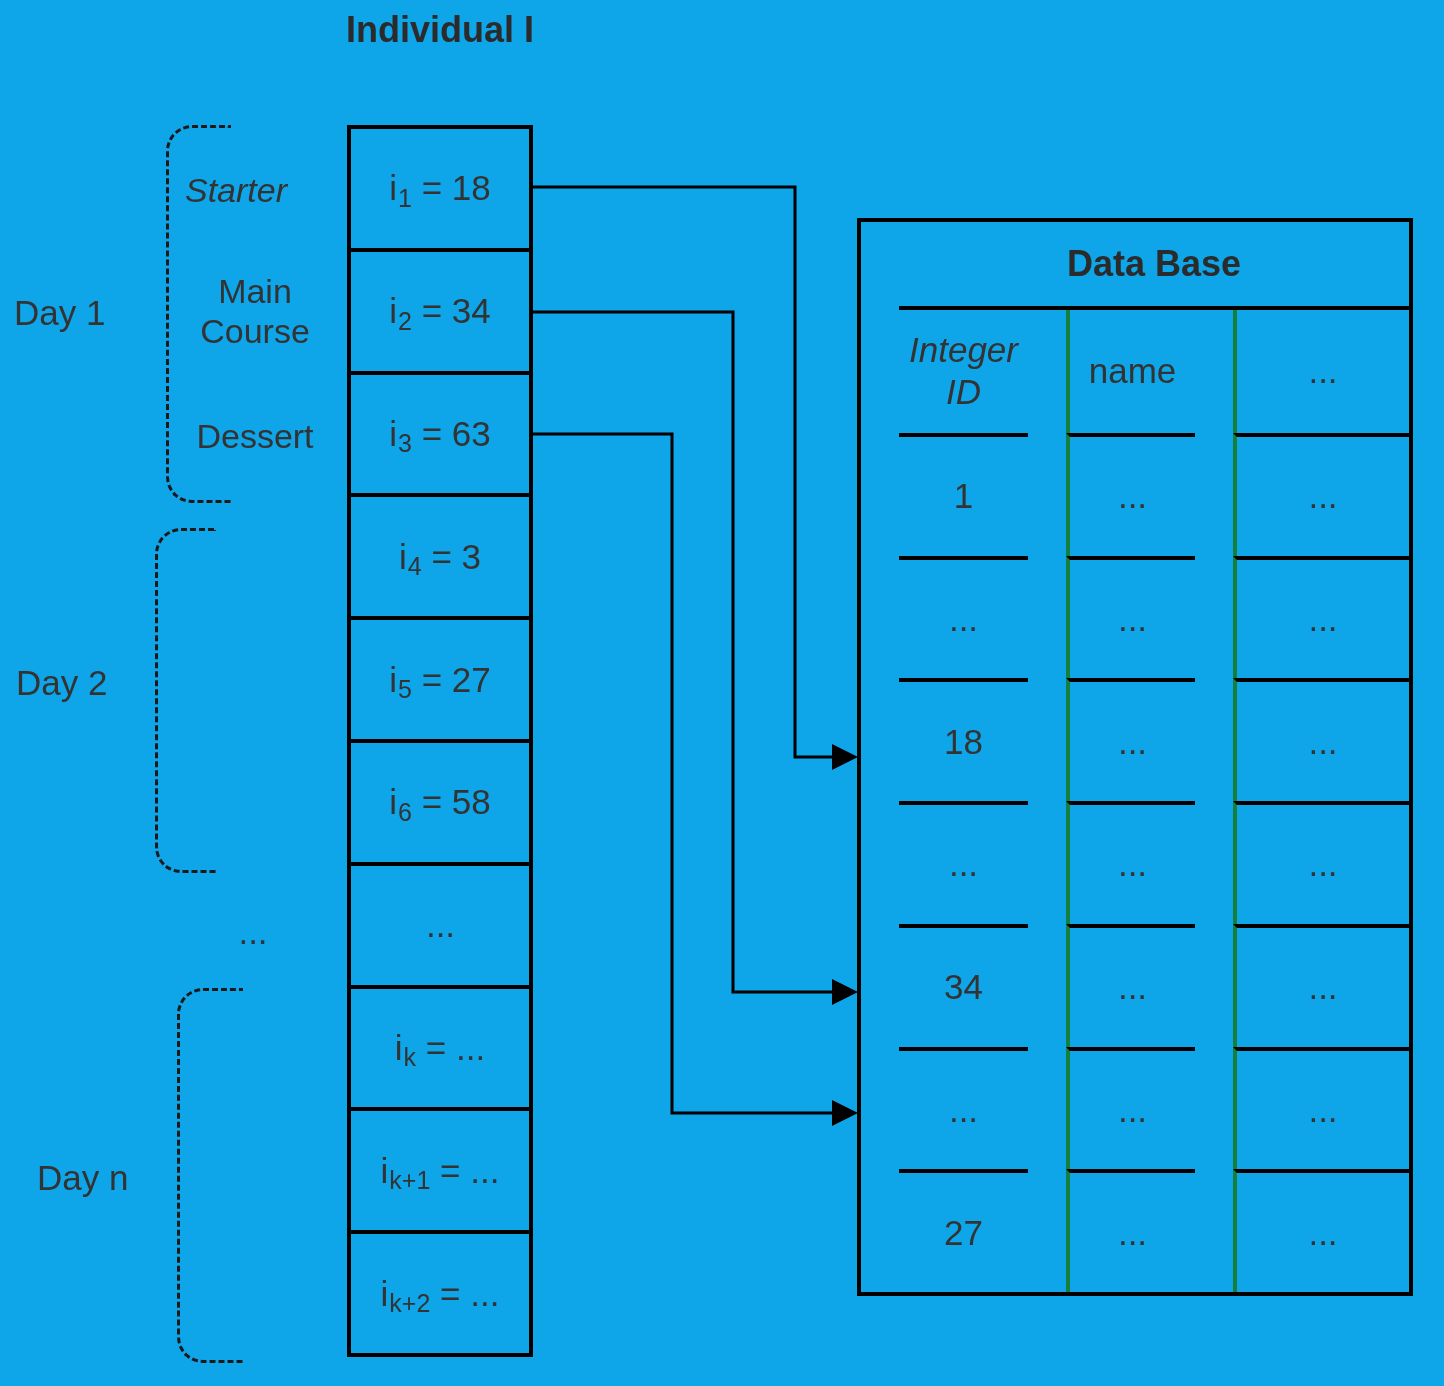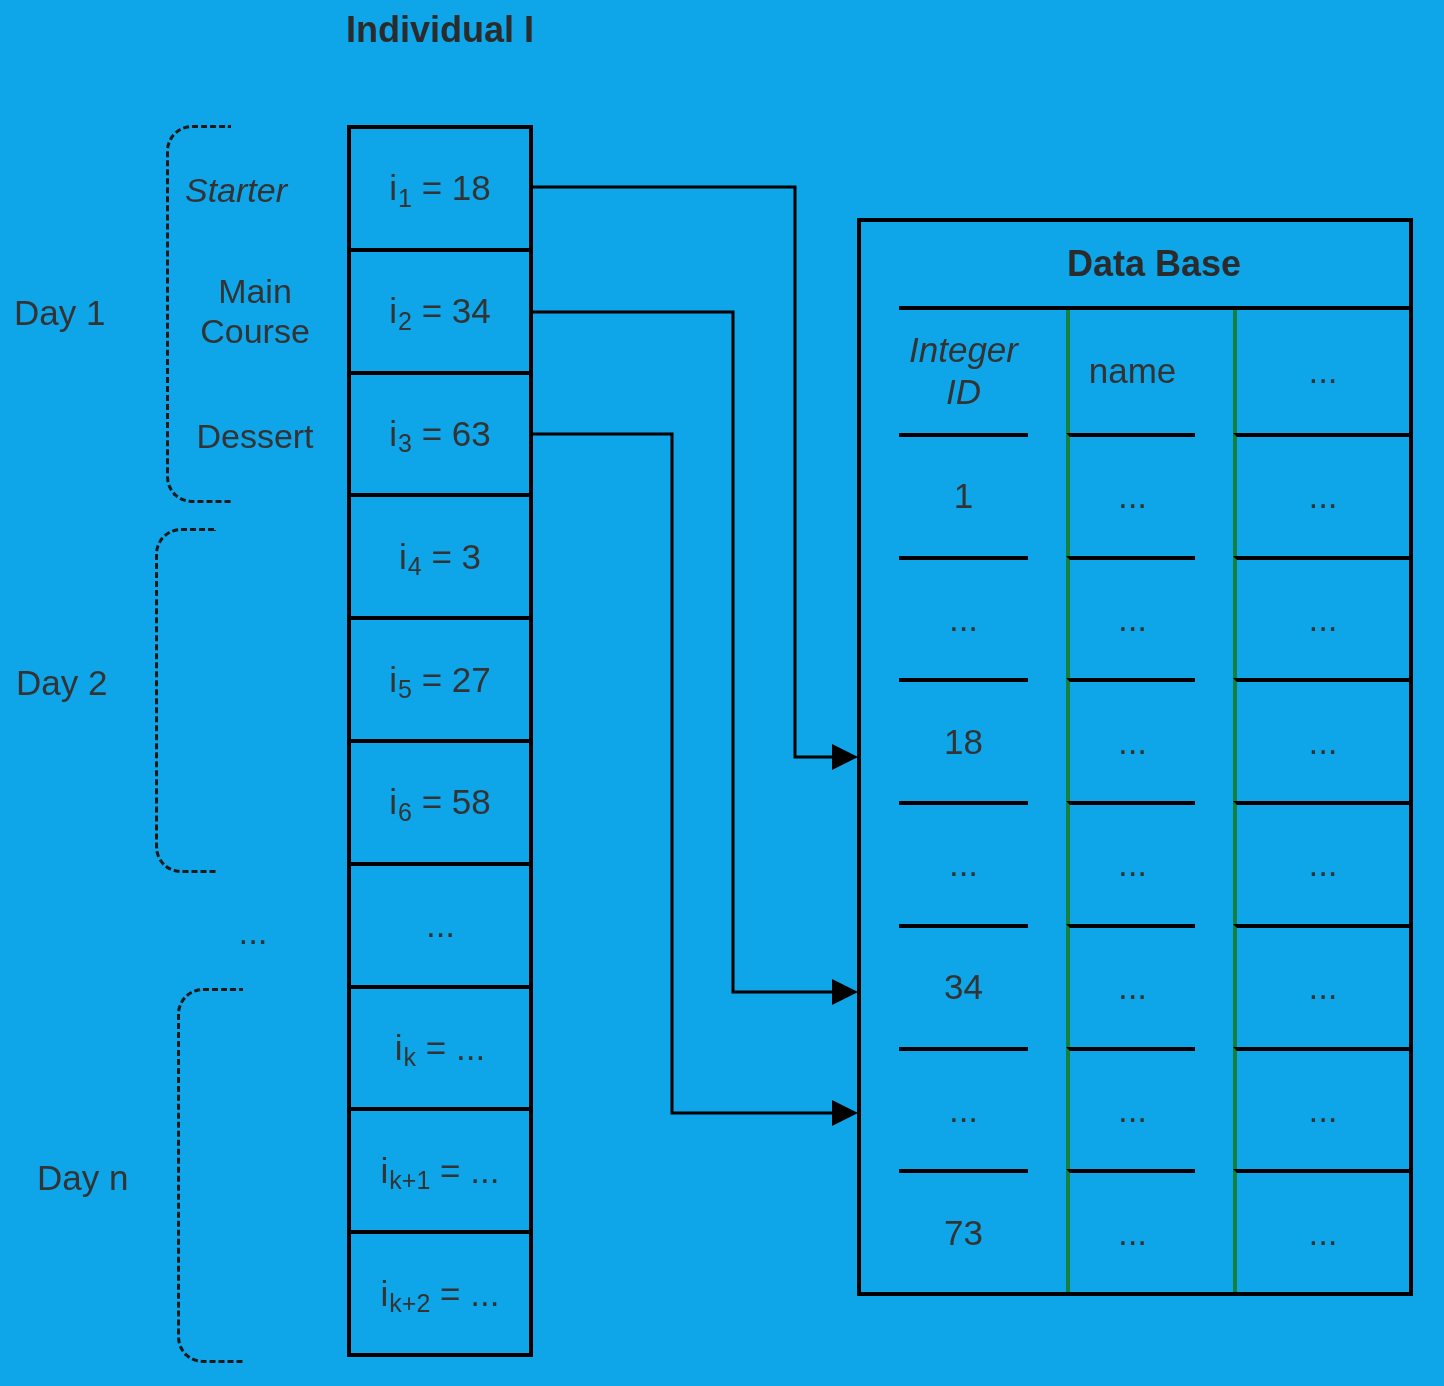--- a/index.html
+++ b/index.html
@@ -180,21 +180,21 @@
     <div class="db-cell bt bl">...</div>
 
     <div class="db-cell bt">34</div>
     <div class="db-cell bt bl">...</div>
     <div class="db-cell bt bl">...</div>
 
     <div class="db-cell bt">...</div>
     <div class="db-cell bt bl">...</div>
     <div class="db-cell bt bl">...</div>
 
-    <div class="db-cell bt">73</div>
+    <div class="db-cell bt">27</div>
     <div class="db-cell bt bl">...</div>
     <div class="db-cell bt bl">...</div>
   </div>
 
   <svg id="arrows" class="abs" width="1444" height="1386" viewBox="0 0 1444 1386">
     <g fill="none" stroke="#000" stroke-width="3">
       <path d="M 533 187 H 795 V 757 H 836"></path>
       <path d="M 533 312 H 733 V 992 H 836"></path>
       <path d="M 533 434 H 672 V 1113 H 836"></path>
     </g>

